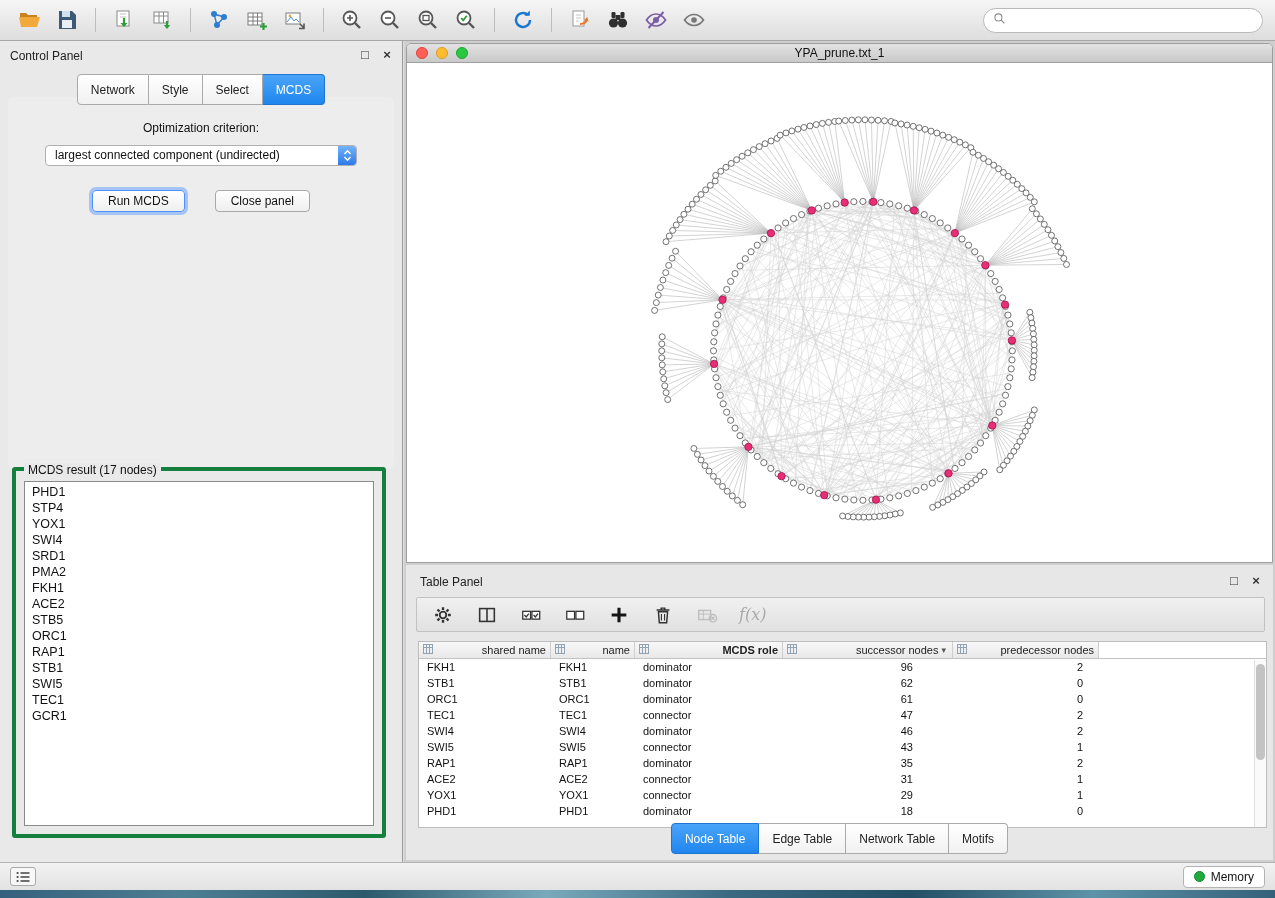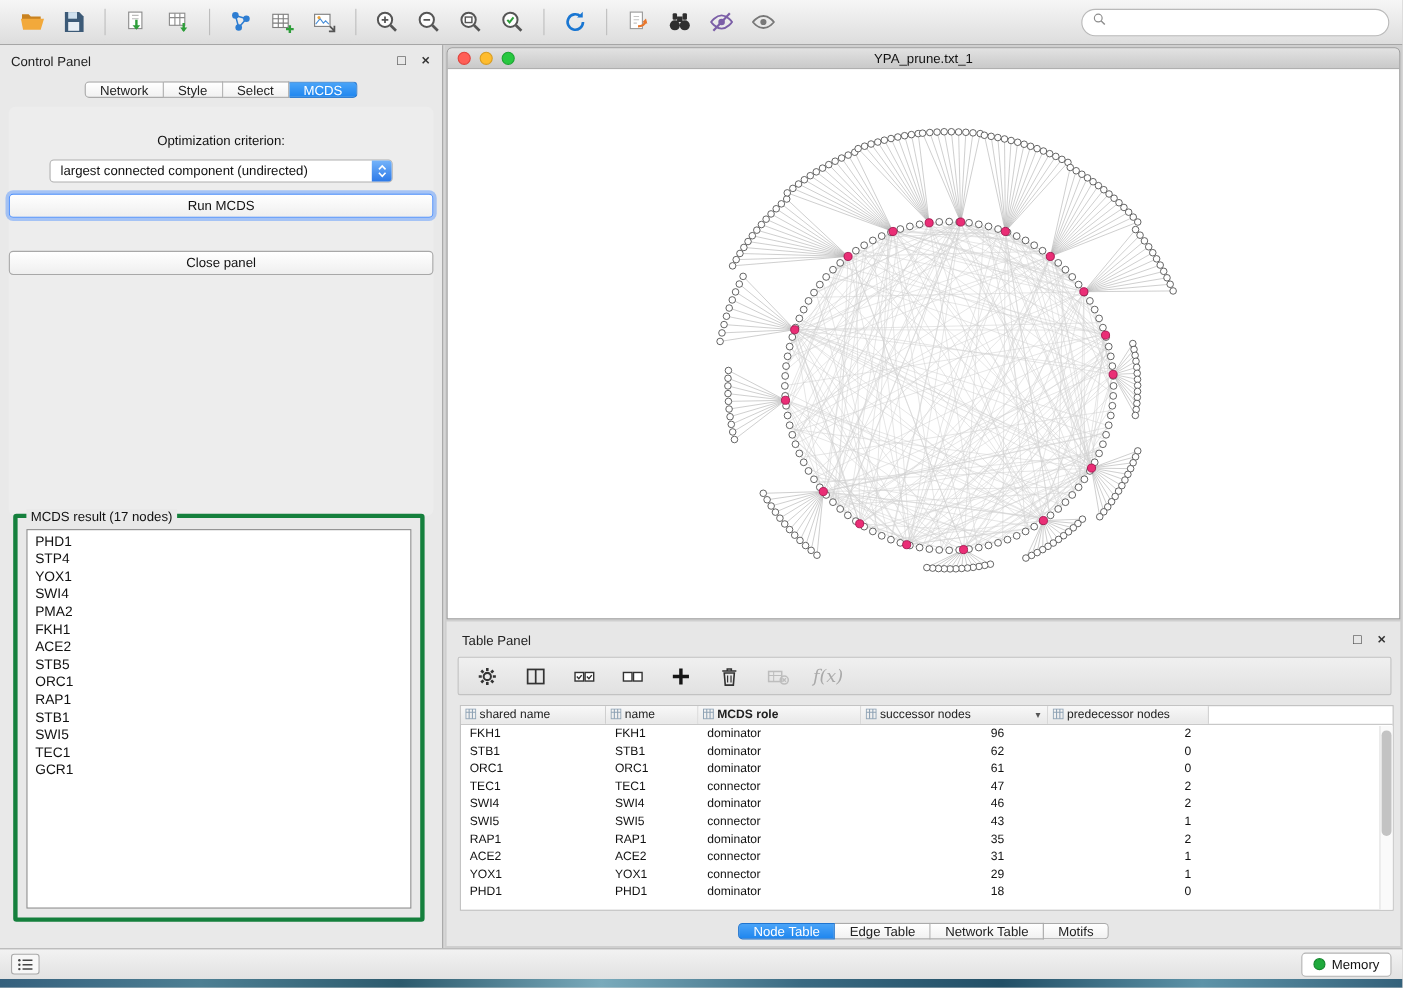--- a/index.html
+++ b/index.html
@@ -18,34 +18,34 @@
 
   
   .control-panel { position:absolute; left:0; top:41px; width:403px; bottom:36px;
     background:#e9e9e9; border-right:1px solid #9b9b9b; }
   .cp-titlebar { position:absolute; top:0; left:0; right:0; height:28px; }
   .panel-title { position:absolute; left:10px; top:8px; font-size:12px; color:#222; }
   .win-btns { position:absolute; right:8px; top:6px; display:flex; gap:8px; }
   .win-btn { font-size:13px; color:#333; width:14px; text-align:center; cursor:default; }
 
   .cp-tabs { position:absolute; top:33px; left:0; right:0; display:flex; justify-content:center; z-index:2; }
-  .seg-tab { height:15px; padding:0 13px; font-size:12px; background:linear-gradient(#ffffff,#f1f1f1);
+  .seg-tab { height:31px; padding:0 13px; font-size:12px; background:linear-gradient(#ffffff,#f1f1f1);
     border:1px solid #aaaaaa; border-left:none; display:flex; align-items:center; color:#222; }
   .seg-tab:first-child { border-left:1px solid #aaaaaa; border-radius:4px 0 0 4px; }
   .seg-tab:last-child { border-radius:0 4px 4px 0; }
   .seg-tab.active { background:linear-gradient(#4aa4f8,#1f86ef); color:#fff; border-color:#1f74cf; }
 
   .cp-content { position:absolute; top:56px; left:8px; right:8px; height:372px; background:#ededed; border-radius:6px; }
   .opt-label { text-align:center; margin-top:24px; font-size:12px; color:#111; }
   .dropdown { position:relative; margin:10px auto 0; width:312px; height:21px; background:#fff;
     border:1px solid #b0b0b0; border-radius:4px; font-size:12px; line-height:19px; padding-left:9px; color:#111; }
   .dd-arrows { position:absolute; right:0; top:0; bottom:0; width:18px;
     background:linear-gradient(#74b3fa,#2d7ae8); border-radius:0 3px 3px 0;
     display:flex; align-items:center; justify-content:center; }
-  .btn-row { display:flex; justify-content:center; gap:30px; margin-top:10px;flex-direction:column; }
+  .btn-row { display:flex; justify-content:center; gap:30px; margin-top:24px; }
   .push-btn { height:22px; padding:0 15px; font-size:12px; font-family:inherit; color:#111;
     background:linear-gradient(#ffffff,#efefef); border:1px solid #a8a8a8; border-radius:4px; }
   .push-btn.focused { border-color:#4d90fe; box-shadow:0 0 0 3px rgba(77,144,254,.45); }
 
   .groupbox { position:absolute; left:12px; right:16px; top:426px; bottom:24px;
     border:4px solid #15803d; border-radius:3px; }
   .groupbox-label { position:absolute; top:-8px; left:8px; background:#e9e9e9; padding:0 4px; font-size:12px; color:#111; }
   .result-list { position:absolute; left:8px; right:8px; top:10px; bottom:8px;
     background:#fff; border:1px solid #8a8a8a; overflow:hidden; padding:2px 0; }
   .result-item { font-size:12.5px; line-height:16px; padding:0 7px; color:#111; }
@@ -70,21 +70,21 @@
   .tp-toolbar { position:absolute; top:32px; left:10px; right:8px; height:35px;
     background:linear-gradient(#f0f0f0,#e1e1e1); border:1px solid #c2c2c2; border-radius:2px;
     display:flex; align-items:center; padding:0 14px; gap:20px; }
   .tp-icon { display:flex; align-items:center; justify-content:center; width:24px; height:24px; }
   .fx-label { font-family:"DejaVu Serif", serif; font-style:italic; font-size:16px; color:#a9a9a9; }
 
   .tp-table { position:absolute; left:12px; right:6px; top:76px; bottom:32px; background:#fff; border:1px solid #bdbdbd; }
   .th-row { display:flex; height:17px; border-bottom:1px solid #c2c2c2; }
   .th-cell { background:linear-gradient(#f8f8f8,#e8e8e8); border-right:1px solid #cfcfcf;
     font-size:11px; color:#222; display:flex; align-items:center; padding:0 4px; gap:3px; }
-  .th-cell .lbl { flex:1; text-align:left; }
+  .th-cell .lbl { flex:1; text-align:right; }
   .sort-arrow { font-size:9px; color:#555; margin-right:2px; }
   .tr-row { display:flex; height:16px; align-items:center; }
   .td-cell { font-size:11px; color:#111; padding:0 8px; white-space:nowrap; overflow:hidden; }
   .td-cell.num3 { text-align:right; padding-right:40px; }
   .td-cell.num4 { text-align:right; padding-right:16px; }
   .tp-scroll { position:absolute; top:18px; right:0; bottom:0; width:12px; background:#fafafa; border-left:1px solid #e0e0e0; }
   .tp-thumb { position:absolute; top:4px; right:1px; width:9px; height:96px; background:#c3c3c3; border-radius:5px; }
   .tp-tabs { position:absolute; bottom:6px; left:0; right:0; display:flex; justify-content:center; }
 
   
@@ -266,20 +266,21 @@
       <button class="push-btn">Close panel</button>
     </div>
   </div>
   <div class="groupbox">
     <span class="groupbox-label">MCDS result (17 nodes)</span>
     <div class="result-list">
         <div class="result-item">PHD1</div>
         <div class="result-item">STP4</div>
         <div class="result-item">YOX1</div>
         <div class="result-item">SWI4</div>
+        <div class="result-item">SRD1</div>
         <div class="result-item">PMA2</div>
         <div class="result-item">FKH1</div>
         <div class="result-item">ACE2</div>
         <div class="result-item">STB5</div>
         <div class="result-item">ORC1</div>
         <div class="result-item">RAP1</div>
         <div class="result-item">STB1</div>
         <div class="result-item">SWI5</div>
         <div class="result-item">TEC1</div>
         <div class="result-item">GCR1</div>

